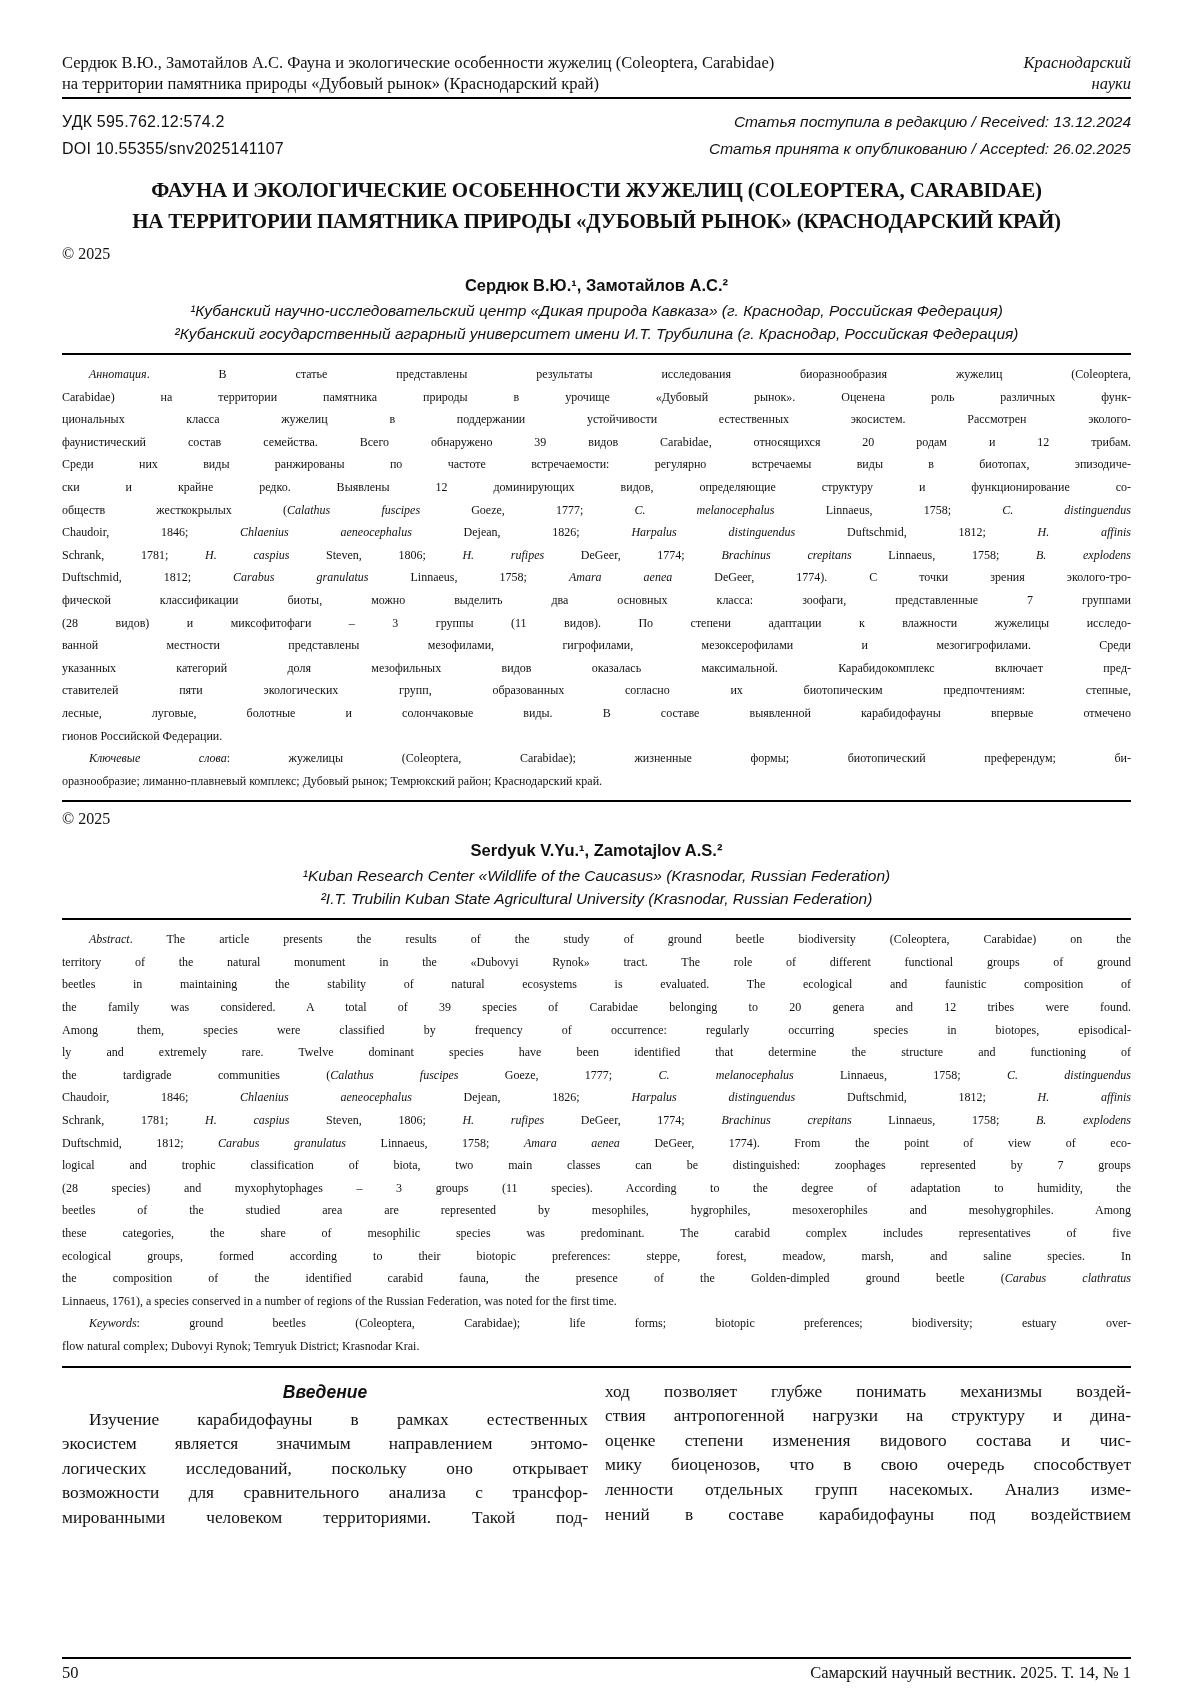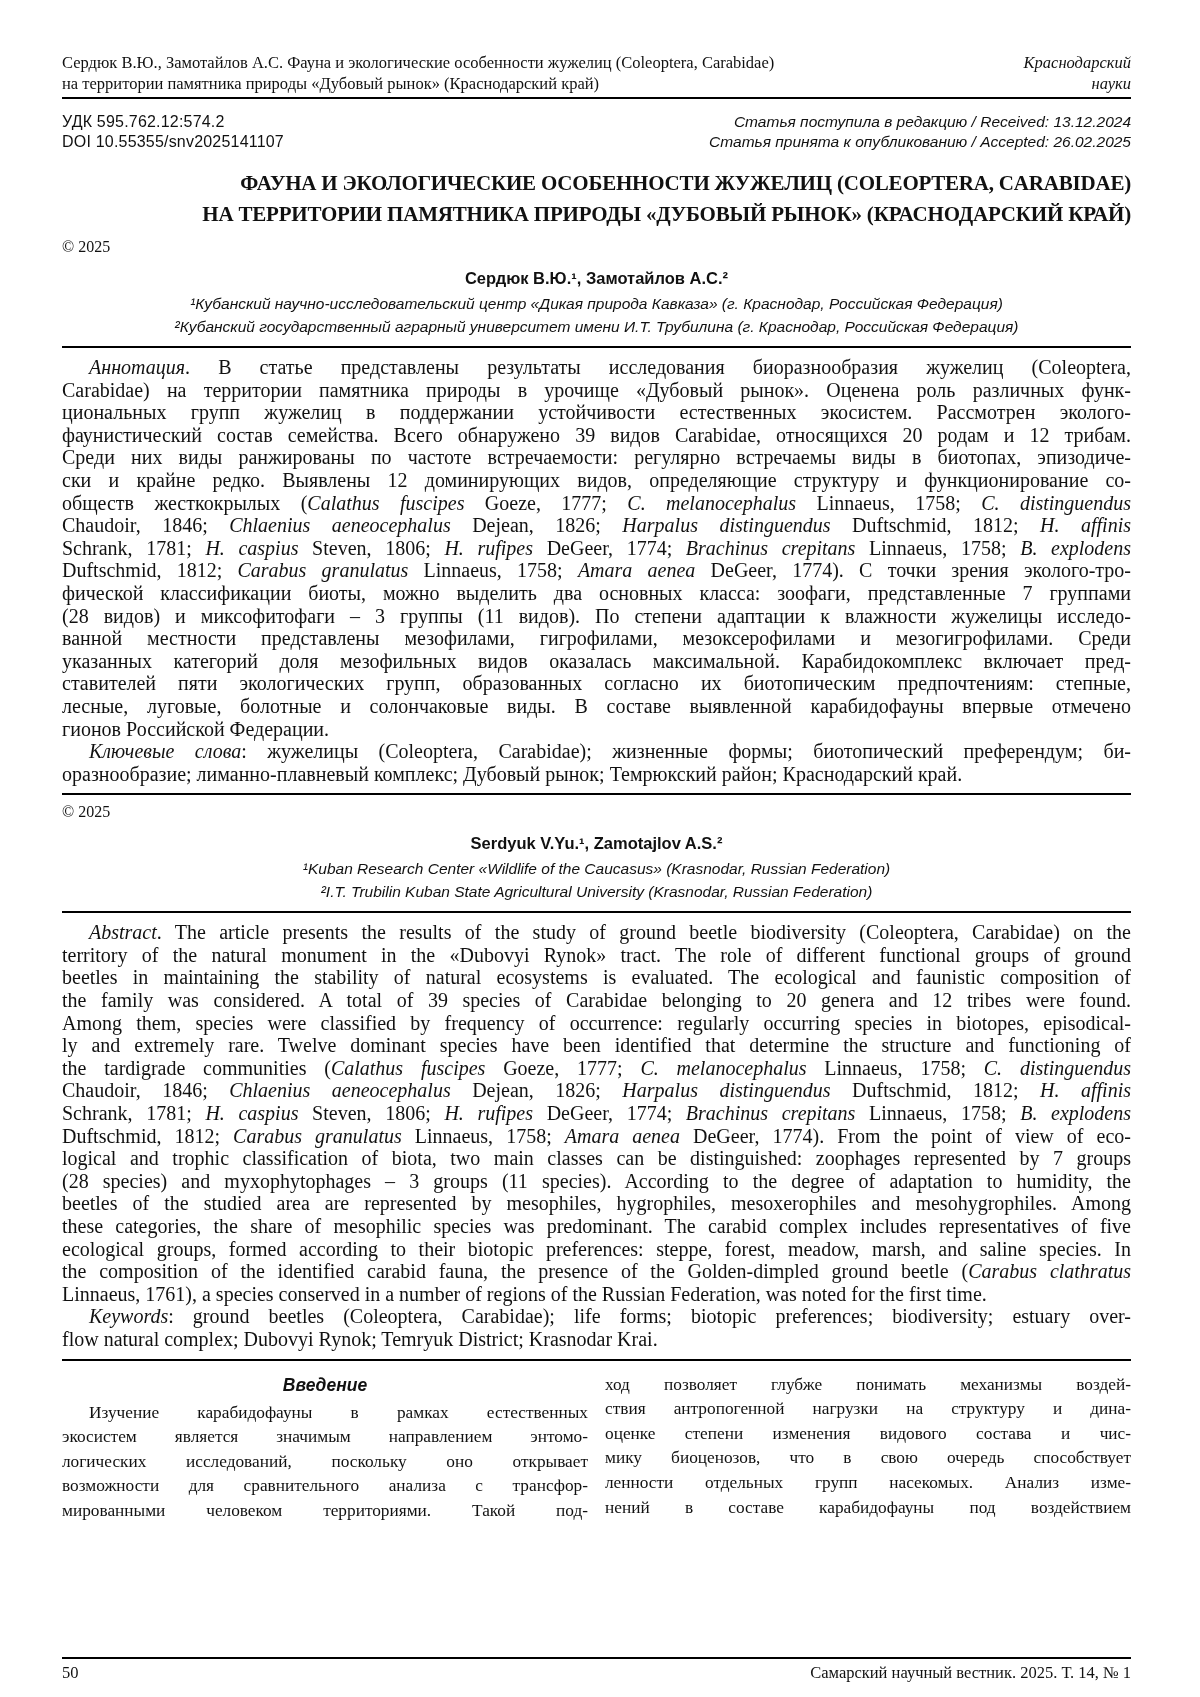--- a/index.html
+++ b/index.html
@@ -16,37 +16,37 @@
   }
   
   .runhead { display: flex; justify-content: space-between; align-items: flex-start;
              font-size: 16.5px; line-height: 21px; }
   .runhead .left { max-width: 820px; }
   .runhead .right { font-style: italic; text-align: right; white-space: nowrap; }
   .rule { border: none; border-top: 2.6px solid #000; }
   .rule-thin { border: none; border-top: 2.2px solid #000; }
   .rule1 { margin-top: 3px; }
   
-  .meta { margin-top: 14px; display: flex; flex-direction: column; gap: 2px;
+  .meta { margin-top: 14px; display: flex; flex-direction: column; gap: 9px;
           font-family: "Liberation Sans", sans-serif; }
   .meta-row { display: flex; justify-content: space-between; align-items: baseline; }
   .meta-row .code { font-size: 16px; letter-spacing: .2px; }
   .meta-row .note { font-size: 15.5px; font-style: italic; }
   
   .title { margin-top: 17px; text-align: center; font-weight: bold;
            font-size: 21px; line-height: 31px; letter-spacing: -0.2px; }
-  .title .line { text-align: right; }
+  .title .line { text-align: center; }
   .copyright { margin-top: 6px; font-size: 16px; line-height: 22px; }
   .authors { margin-top: 9px; text-align: center; font-weight: bold;
              font-family: "Liberation Sans", sans-serif; font-size: 16.5px; line-height: 23px; }
   .affils { margin-top: 2px; text-align: center; font-style: italic;
             font-family: "Liberation Sans", sans-serif; font-size: 15.5px; line-height: 23px; }
   .sep { margin-top: 8px; }
   
-  .justified { font-size: 20px; line-height: 22.6px; }
+  .justified { font-size: 12px; line-height: 22.6px; }
   .justified .line { text-align: justify; text-align-last: justify; }
   .justified .line:last-child { text-align-last: left; }
   .justified.cont .line:last-child { text-align-last: justify; }
   .justified .line:first-child { text-indent: 27px; }
   .justified.no-indent .line:first-child { text-indent: 0; }
   .abstract { margin-top: 8px; }
   .title-block-gap { margin-top: 21px; }
   
   .intro { margin-top: 12px; display: flex; gap: 17px; }
   .intro .col { flex: 1; }
@@ -95,21 +95,21 @@
   <div class="authors">Сердюк В.Ю.¹, Замотайлов А.С.²</div>
   <div class="affils">
     <div>¹Кубанский научно-исследовательский центр «Дикая природа Кавказа» (г. Краснодар, Российская Федерация)</div>
     <div>²Кубанский государственный аграрный университет имени И.Т. Трубилина (г. Краснодар, Российская Федерация)</div>
   </div>
   <hr class="rule-thin sep">
 
   <div class="justified abstract">
       <div class="line"><i>Аннотация</i>. В статье представлены результаты исследования биоразнообразия жужелиц (Coleoptera,</div>
       <div class="line">Carabidae) на территории памятника природы в урочище «Дубовый рынок». Оценена роль различных функ-</div>
-      <div class="line">циональных групп жужелиц в поддержании устойчивости естественных экосистем. Рассмотрен эколого-</div>
+      <div class="line">циональных класса жужелиц в поддержании устойчивости естественных экосистем. Рассмотрен эколого-</div>
       <div class="line">фаунистический состав семейства. Всего обнаружено 39 видов Carabidae, относящихся 20 родам и 12 трибам.</div>
       <div class="line">Среди них виды ранжированы по частоте встречаемости: регулярно встречаемы виды в биотопах, эпизодиче-</div>
       <div class="line">ски и крайне редко. Выявлены 12 доминирующих видов, определяющие структуру и функционирование со-</div>
       <div class="line">обществ жесткокрылых (<i>Calathus fuscipes</i> Goeze, 1777; <i>C. melanocephalus</i> Linnaeus, 1758; <i>C. distinguendus</i></div>
       <div class="line">Chaudoir, 1846; <i>Chlaenius aeneocephalus</i> Dejean, 1826; <i>Harpalus distinguendus</i> Duftschmid, 1812; <i>H. affinis</i></div>
       <div class="line">Schrank, 1781; <i>H. caspius</i> Steven, 1806; <i>H. rufipes</i> DeGeer, 1774; <i>Brachinus crepitans</i> Linnaeus, 1758; <i>B. explodens</i></div>
       <div class="line">Duftschmid, 1812; <i>Carabus granulatus</i> Linnaeus, 1758; <i>Amara aenea</i> DeGeer, 1774). С точки зрения эколого-тро-</div>
       <div class="line">фической классификации биоты, можно выделить два основных класса: зоофаги, представленные 7 группами</div>
       <div class="line">(28 видов) и миксофитофаги – 3 группы (11 видов). По степени адаптации к влажности жужелицы исследо-</div>
       <div class="line">ванной местности представлены мезофилами, гигрофилами, мезоксерофилами и мезогигрофилами. Среди</div>

